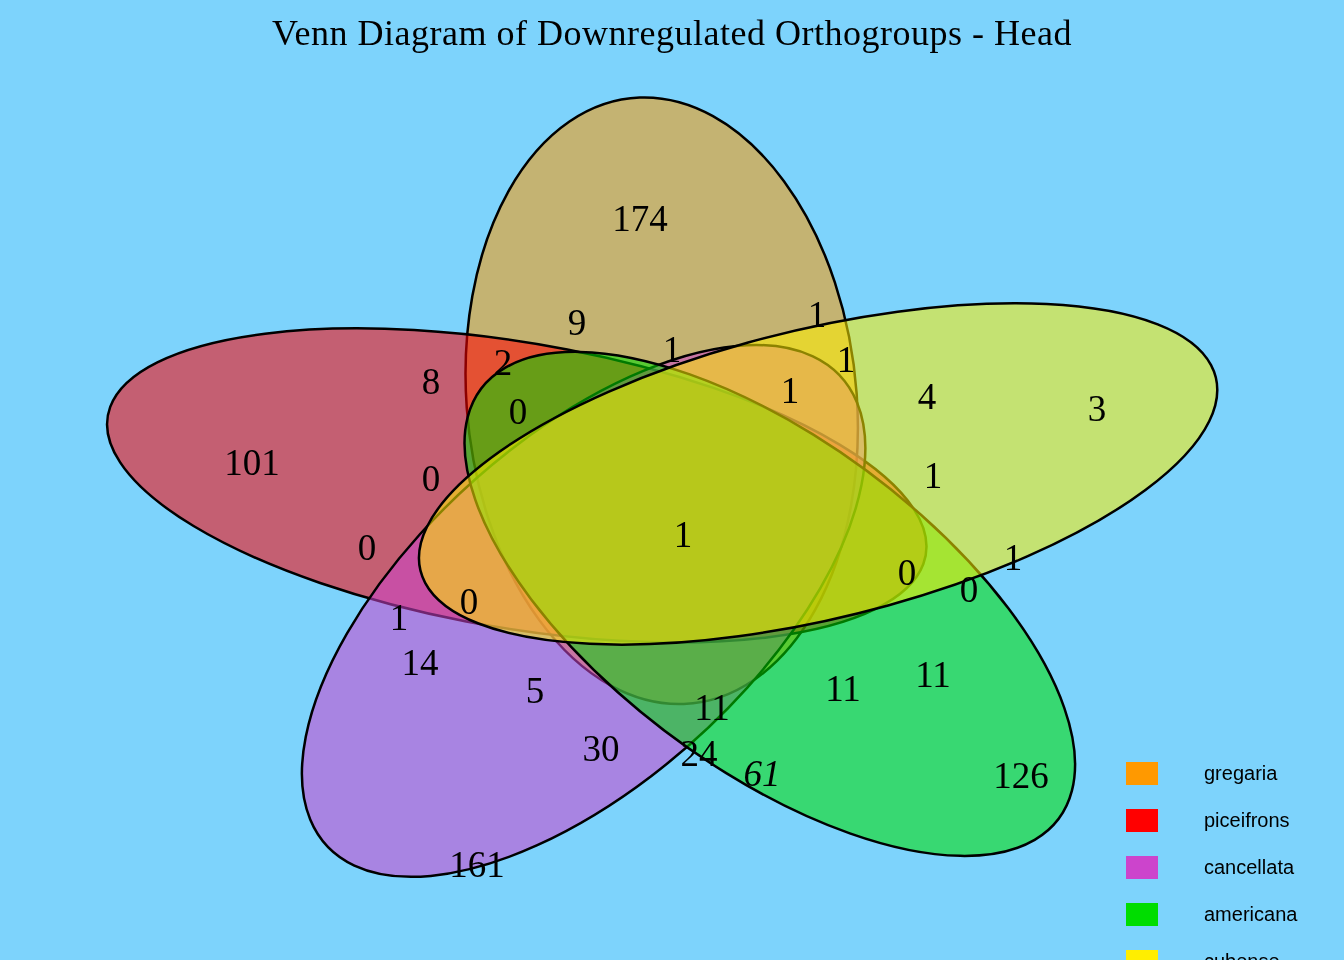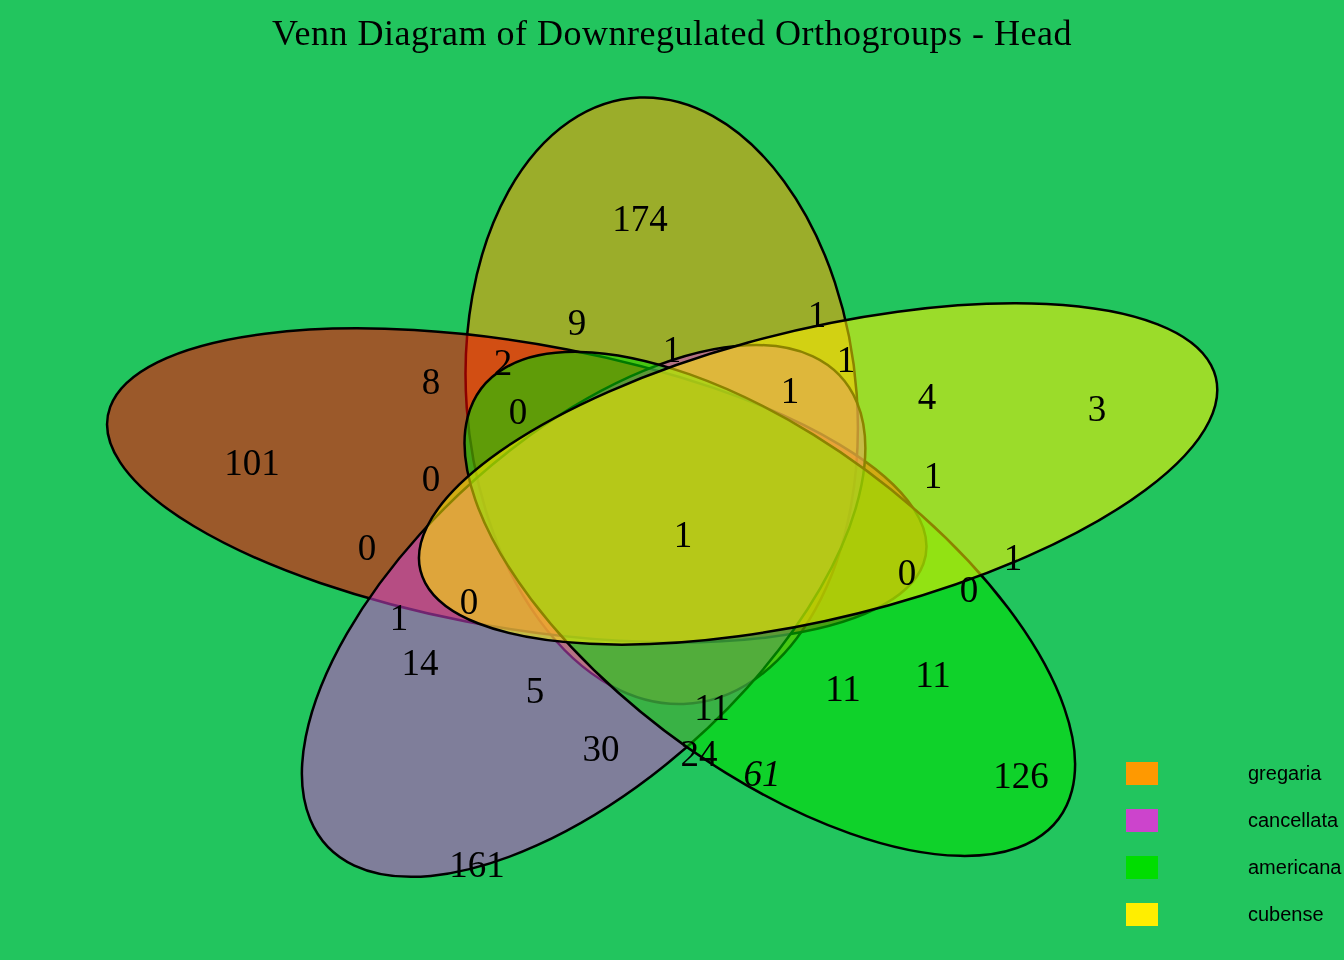--- a/index.html
+++ b/index.html
@@ -1,21 +1,21 @@
 <!DOCTYPE html>
 <html><head>
 <meta charset="utf-8">
 <style>
   * { margin: 0; padding: 0; box-sizing: border-box; }
   html, body { width: 1344px; height: 960px; overflow: hidden; background: #ffffff; }
   .stage {
     position: relative;
     width: 1344px;
     height: 960px;
-    background: #22c55e;
+    background: #7dd3fc;
     font-family: "Liberation Serif", serif;
   }
   .chart-title {
     position: absolute;
     top: 12px;
     left: 0;
     width: 100%;
     text-align: center;
     font-size: 36px;
     color: #000000;
@@ -45,21 +45,20 @@
   }
   .swatch {
     width: 32px;
     height: 23px;
     margin-right: 46px;
     flex: 0 0 auto;
   }
   .legend-label {
     font-size: 20px;
     color: #000000;
-    margin-left: 44px;
   }
 </style>
 </head>
 <body>
 
 <div class="stage">
 
   <svg class="venn" width="1344" height="960" viewBox="0 0 1344 960">
     <g transform="translate(60,955) scale(1220,-880)" stroke="#000000" stroke-width="2.5" fill-opacity="0.55">
       <ellipse cx="0" cy="0" rx="0.345" ry="0.16" transform="translate(0.4932,0.6298) rotate(93)" vector-effect="non-scaling-stroke" fill="#FF9900"></ellipse>
@@ -105,20 +104,24 @@
       <span class="vnum" style="left: 981px; top: 775px; margin-left: 40px;">126</span>
       <span class="vnum" style="left: 477px; top: 864px;">161</span>
     </div>
 
   <div class="legend" id="legend">
       <div class="legend-row">
         <span class="swatch" style="background: rgb(255, 153, 0);"></span>
         <span class="legend-label">gregaria</span>
       </div>
       <div class="legend-row">
+        <span class="swatch" style="background: rgb(255, 0, 0);"></span>
+        <span class="legend-label">piceifrons</span>
+      </div>
+      <div class="legend-row">
         <span class="swatch" style="background: rgb(204, 68, 204);"></span>
         <span class="legend-label">cancellata</span>
       </div>
       <div class="legend-row">
         <span class="swatch" style="background: rgb(0, 221, 0);"></span>
         <span class="legend-label">americana</span>
       </div>
       <div class="legend-row">
         <span class="swatch" style="background: rgb(255, 238, 0);"></span>
         <span class="legend-label">cubense</span>

